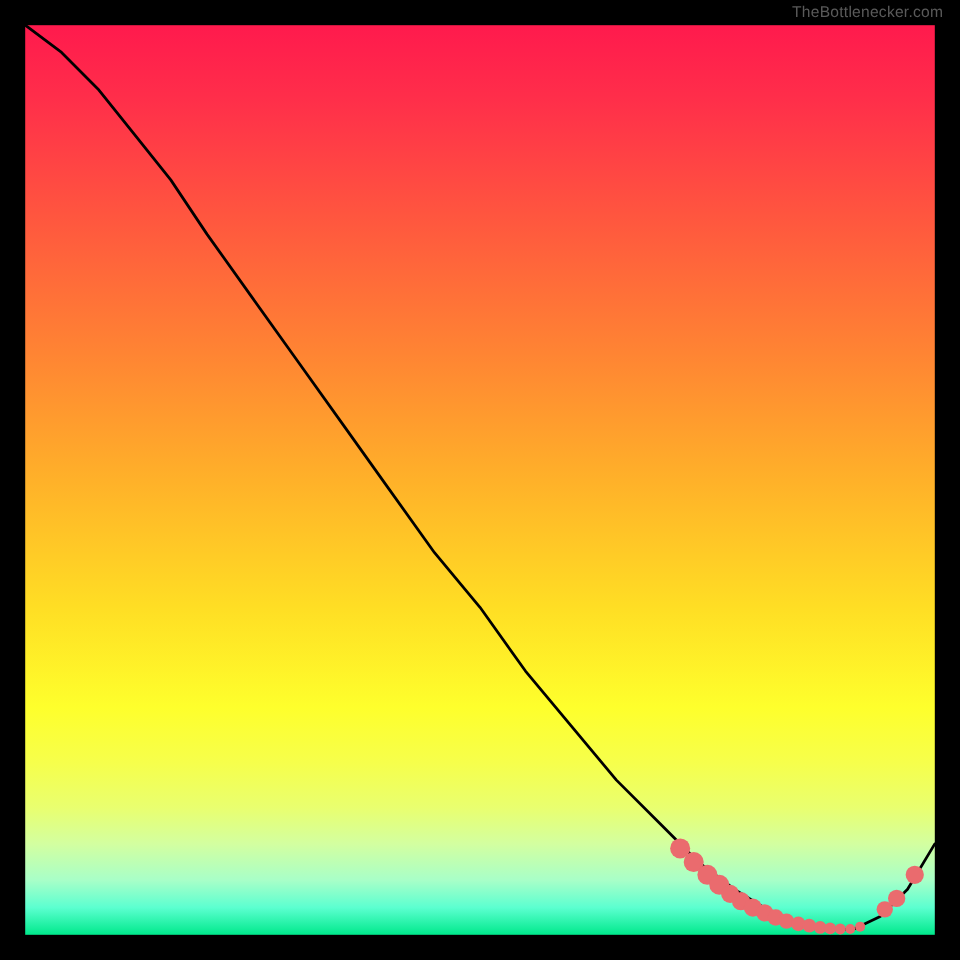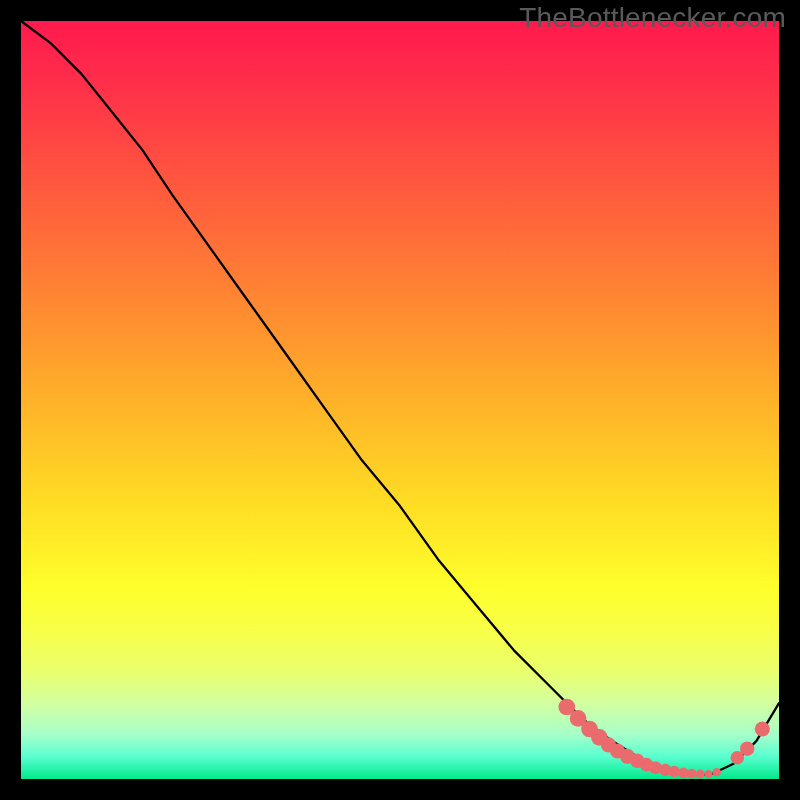--- a/index.html
+++ b/index.html
@@ -39,21 +39,21 @@
       #a8ffc8 94%,
       #5cffd0 97%,
       #00e98c 100%
     );
   }
   .watermark {
     position: absolute;
     top: 2px;
     right: 14px;
     color: #5a5a5a;
-    font-size: 28px;
+    font-size: 13px;
     font-weight: 500;
     letter-spacing: 0.2px;
   }
   svg.overlay {
     position: absolute;
     left: 21px;
     top: 21px;
     width: 758px;
     height: 758px;
     overflow: visible;

